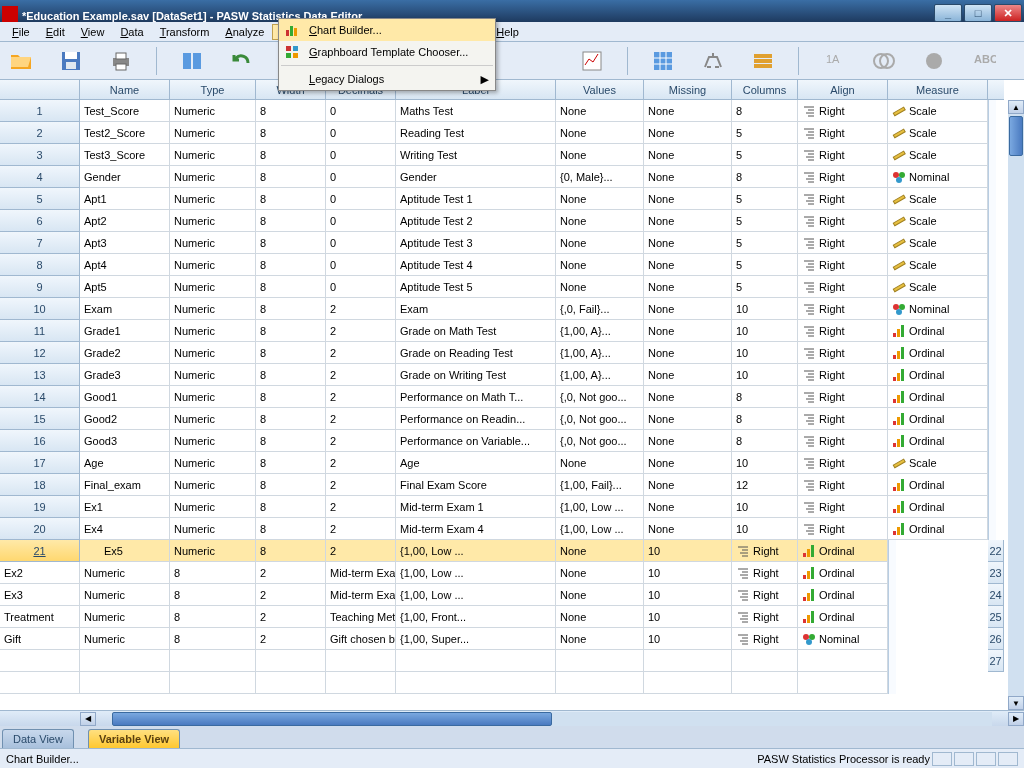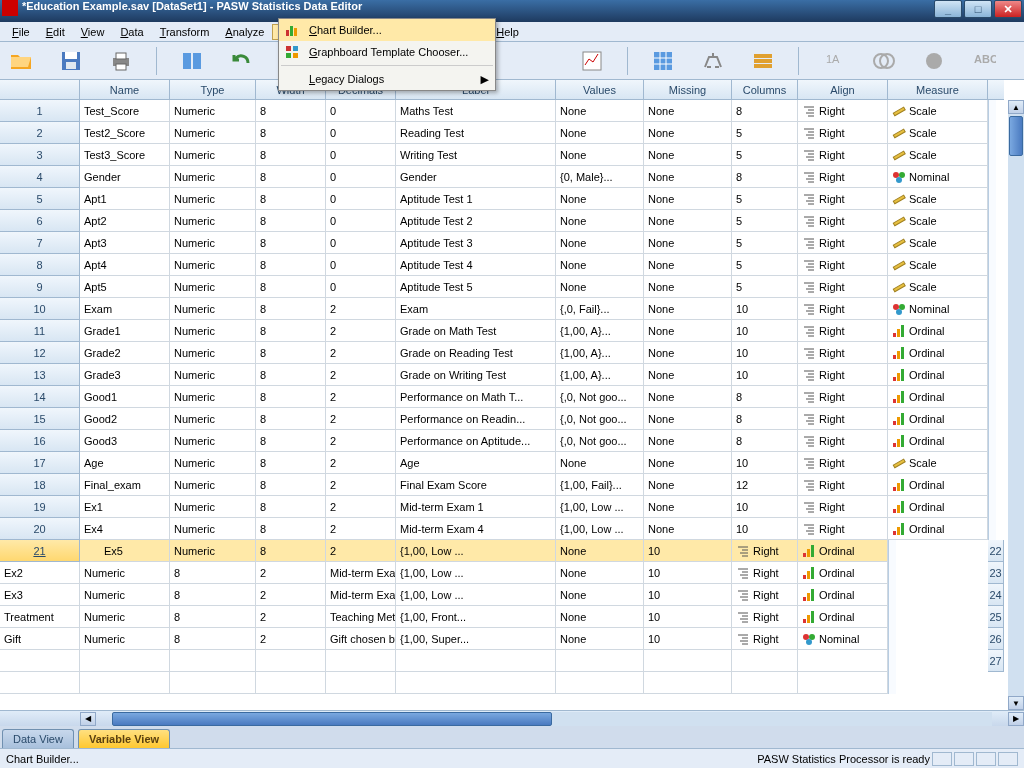--- a/index.html
+++ b/index.html
@@ -1,17 +1,17 @@
 <!DOCTYPE html>
 <html><head>
 <meta charset="utf-8">
 <style>
   *{box-sizing:border-box;margin:0;padding:0;font-family:Tahoma,Arial,sans-serif;font-size:11px}
   body{width:1024px;height:768px;background:#e8f0f8;overflow:hidden;display:flex;flex-direction:column}
-  .titlebar{height:22px;background:linear-gradient(#3a6ea5,#1e3a5f);color:#fff;display:flex;align-items:flex-start;padding:0 2px}
+  .titlebar{height:22px;background:linear-gradient(#3a6ea5,#1e3a5f);color:#fff;display:flex;align-items:flex-end;padding:0 2px}
   .titlebar .icon{width:16px;height:16px;background:#c00;margin-right:4px;display:inline-block}
   .titlebar .title{flex:1;font-weight:bold}
   .winbtns{display:flex;gap:2px}
   .winbtn{width:28px;height:18px;background:linear-gradient(#d0e4f5,#8ab4d8);border:1px solid #2a4a6a;border-radius:2px;display:flex;align-items:center;justify-content:center;font-weight:bold;color:#2a4a6a}
   .winbtn.close{background:linear-gradient(#e88,#c22);color:#fff}
   .menubar{height:20px;background:#e4ecf7;border-bottom:1px solid #a0b8d0;display:flex;align-items:center;padding:0 4px}
   .menu{padding:2px 8px;cursor:default}
   .menu u{text-decoration:underline}
   .menu.active{background:#ffe9a8;border:1px solid #c0a050;padding:1px 7px}
   .toolbar{height:38px;background:#e4ecf7;border-bottom:1px solid #a0b8d0;display:flex;align-items:center;padding:2px 6px;gap:20px;position:relative}
@@ -29,21 +29,21 @@
   .hdr{background:linear-gradient(#f0f6fc,#d8e6f3);border:1px solid #a0b8d0;border-top:none;border-left:none;height:20px;display:flex;align-items:center;justify-content:center;color:#2a4a6a;font-weight:normal}
   .rowhdr{background:linear-gradient(#f0f6fc,#d8e6f3);border:1px solid #a0b8d0;border-top:none;border-left:none;height:22px;display:flex;align-items:center;justify-content:center;color:#2a4a6a}
   .cell{border-right:1px solid #d0d8e0;border-bottom:1px solid #d0d8e0;height:22px;padding:0 4px;display:flex;align-items:center;overflow:hidden;white-space:nowrap}
   .cell.num{justify-content:flex-start}
   .micon{width:14px;height:14px;margin-right:3px;flex-shrink:0}
   .hscroll{height:16px;background:linear-gradient(#e0ecf8,#c8d8ec);border-top:1px solid #a0b8d0;display:flex;align-items:center}
   .hscroll .track{flex:1;height:14px;background:#d0e0f0;margin:0 16px;position:relative}
   .hscroll .thumb{position:absolute;left:0;width:50%;height:100%;background:linear-gradient(#7aa8e0,#4a7ac0);border:1px solid #3a6aa0;border-radius:2px}
   .sbtn{width:16px;height:14px;background:linear-gradient(#e0ecf8,#c0d0e8);border:1px solid #90a8c8;display:flex;align-items:center;justify-content:center;font-size:8px}
   .tabs{height:22px;background:#d0dcec;display:flex;align-items:flex-end;padding:0 2px}
-  .tab{padding:3px 10px;background:linear-gradient(#c8d8ec,#a8c0dc);border:1px solid #7090b0;border-bottom:none;border-radius:3px 3px 0 0;margin-right:4px;color:#2a4a6a}
+  .tab{padding:3px 10px;background:linear-gradient(#c8d8ec,#a8c0dc);border:1px solid #7090b0;border-bottom:none;border-radius:3px 3px 0 0;margin-right:14px;color:#2a4a6a}
   .tab.active{background:linear-gradient(#ffe080,#ffc830);color:#5a4010;font-weight:bold}
   .status{height:20px;background:#e4ecf7;border-top:1px solid #a0b8d0;display:flex;align-items:center;padding:0 6px}
   .status .l{flex:1}
   .status .box{width:20px;height:14px;border:1px solid #a0b8d0;margin-left:2px}
   .vscroll{position:absolute;right:0;top:20px;bottom:0;width:16px;background:#d0e0f0}
   .vscroll .vthumb{position:absolute;left:1px;right:1px;top:16px;height:40px;background:linear-gradient(90deg,#7aa8e0,#4a7ac0);border:1px solid #3a6aa0;border-radius:2px}
   .corner{background:linear-gradient(#f0f6fc,#d8e6f3);border-right:1px solid #a0b8d0;border-bottom:1px solid #a0b8d0}
   .edge{width:8px;background:#f8fbff;border-left:1px solid #b8cde2}
   .edge-top{height:20px;background:linear-gradient(#f0f6fc,#d8e6f3);border-bottom:1px solid #a0b8d0}
 </style>
@@ -466,21 +466,21 @@
           <rect x="1" y="9" width="3" height="4" fill="#d33"></rect>
           <rect x="5" y="5" width="3" height="8" fill="#e90"></rect>
           <rect x="9" y="1" width="3" height="12" fill="#3a3"></rect>
         </svg> Ordinal</div>
       <div class="edge"></div>
       <div class="rowhdr">16</div>
       <div class="cell">Good3</div>
       <div class="cell">Numeric</div>
       <div class="cell num">8</div>
       <div class="cell num">2</div>
-      <div class="cell">Performance on Aptitude...</div>
+      <div class="cell">Performance on Variable...</div>
       <div class="cell">{,0, Not goo...</div>
       <div class="cell">None</div>
       <div class="cell num">8</div>
       <div class="cell"><svg class="micon" viewBox="0 0 14 14">
           <path stroke="#555" d="M2 3h10M6 6h6M4 9h8M6 12h6"></path>
         </svg> Right</div>
       <div class="cell"><svg class="micon" viewBox="0 0 14 14">
           <rect x="1" y="9" width="3" height="4" fill="#d33"></rect>
           <rect x="5" y="5" width="3" height="8" fill="#e90"></rect>
           <rect x="9" y="1" width="3" height="12" fill="#3a3"></rect>

